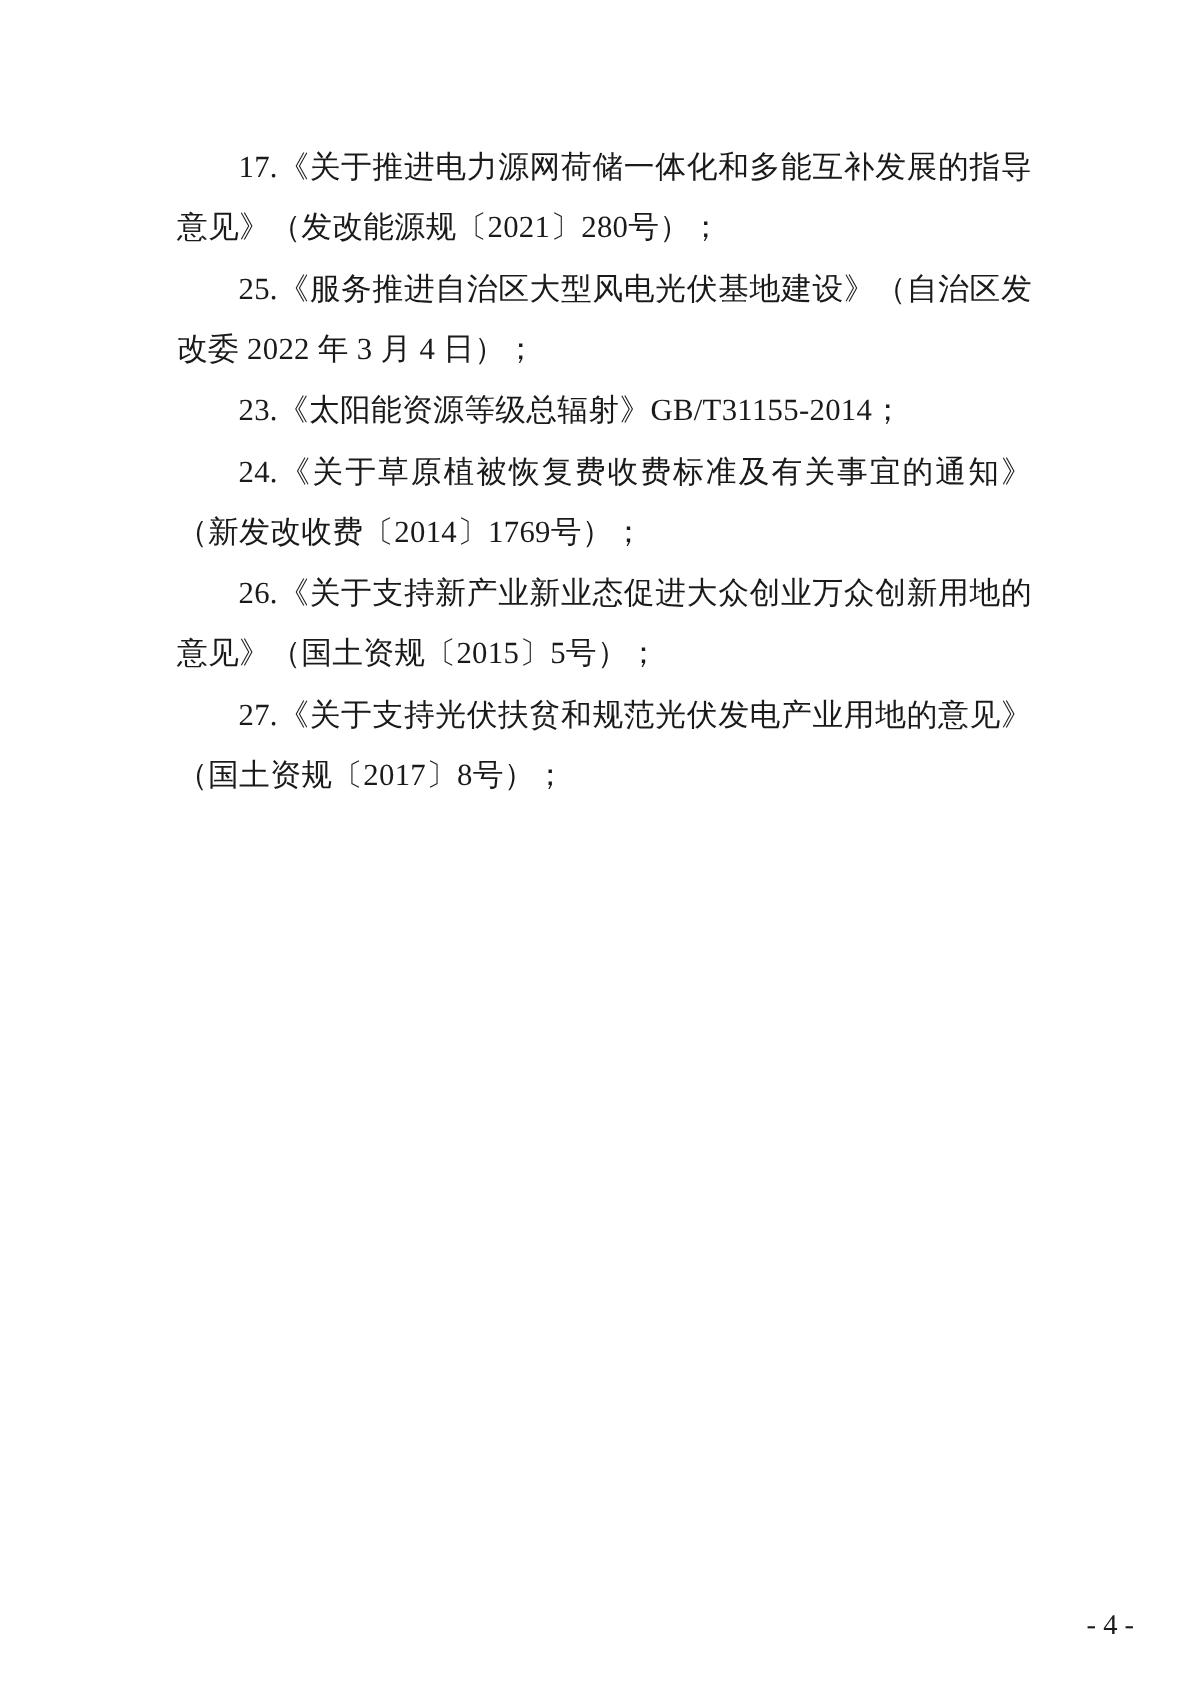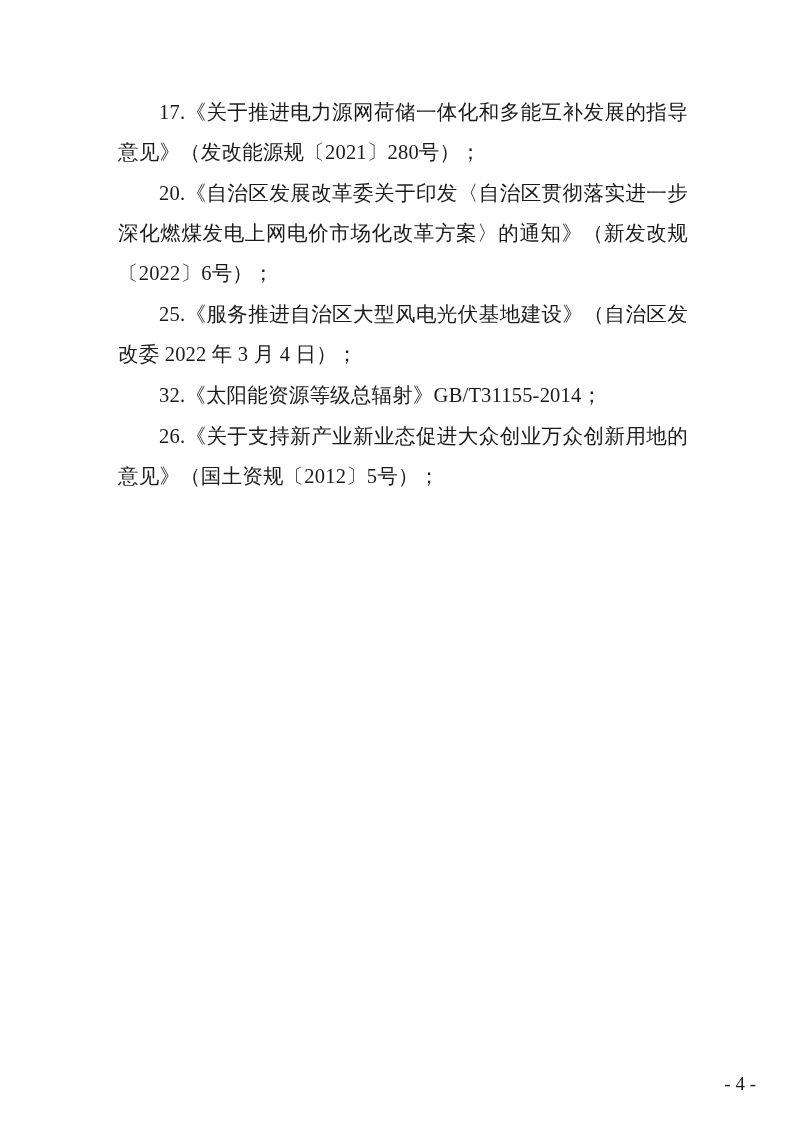--- a/index.html
+++ b/index.html
@@ -48,19 +48,20 @@
     color: #1a1a1a;
     font-family: "Liberation Serif", "DejaVu Serif", serif;
   }
 </style>
 </head>
 <body>
 
 <div class="page">
   <div class="content">
     <p class="para">17.《关于推进电力源网荷储一体化和多能互补发展的指导意见》（发改能源规〔2021〕280号）；</p>
-    <p class="para">20.《自治区发展改革委关于印发〈自治区贯彻落实进一步深化燃煤发电上网电价市场化改革方案〉的通知》（新发改规〔2022〕6号）；</p>
     <p class="para">25.《服务推进自治区大型风电光伏基地建设》（自治区发改委 2022 年 3 月 4 日）；</p>
-    <p class="para">32.《太阳能资源等级总辐射》GB/T31155-2014；</p>
-    <p class="para">26.《关于支持新产业新业态促进大众创业万众创新用地的意见》（国土资规〔2012〕5号）；</p>
+    <p class="para">23.《太阳能资源等级总辐射》GB/T31155-2014；</p>
+    <p class="para">24.《关于草原植被恢复费收费标准及有关事宜的通知》（新发改收费〔2014〕1769号）；</p>
+    <p class="para">26.《关于支持新产业新业态促进大众创业万众创新用地的意见》（国土资规〔2015〕5号）；</p>
+    <p class="para">27.《关于支持光伏扶贫和规范光伏发电产业用地的意见》（国土资规〔2017〕8号）；</p>
   </div>
   <div class="page-number">- 4 -</div>
 </div>
 
 </body></html>

